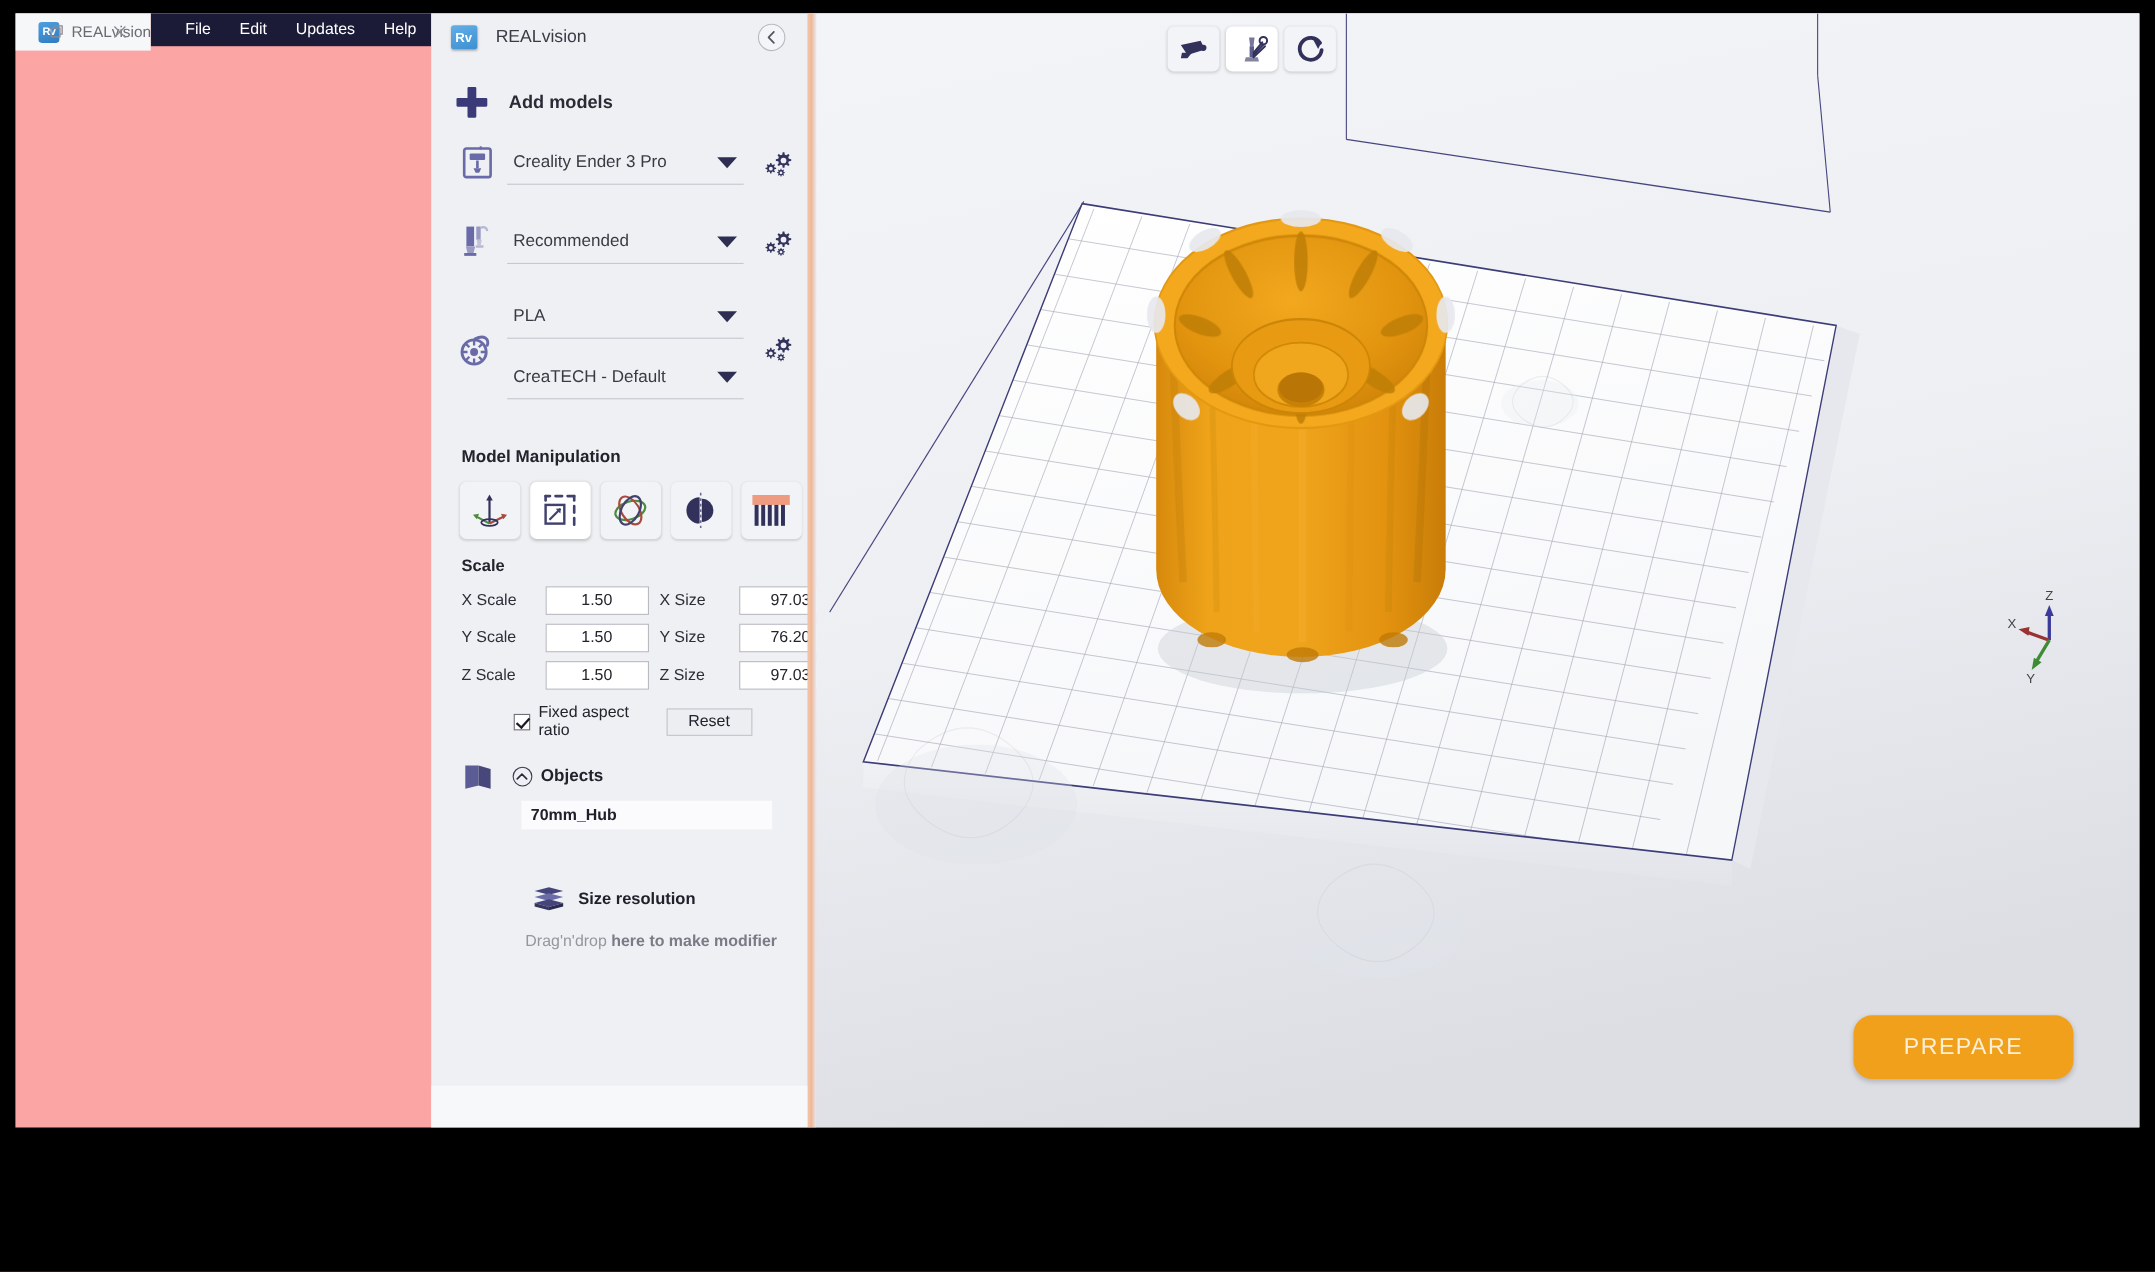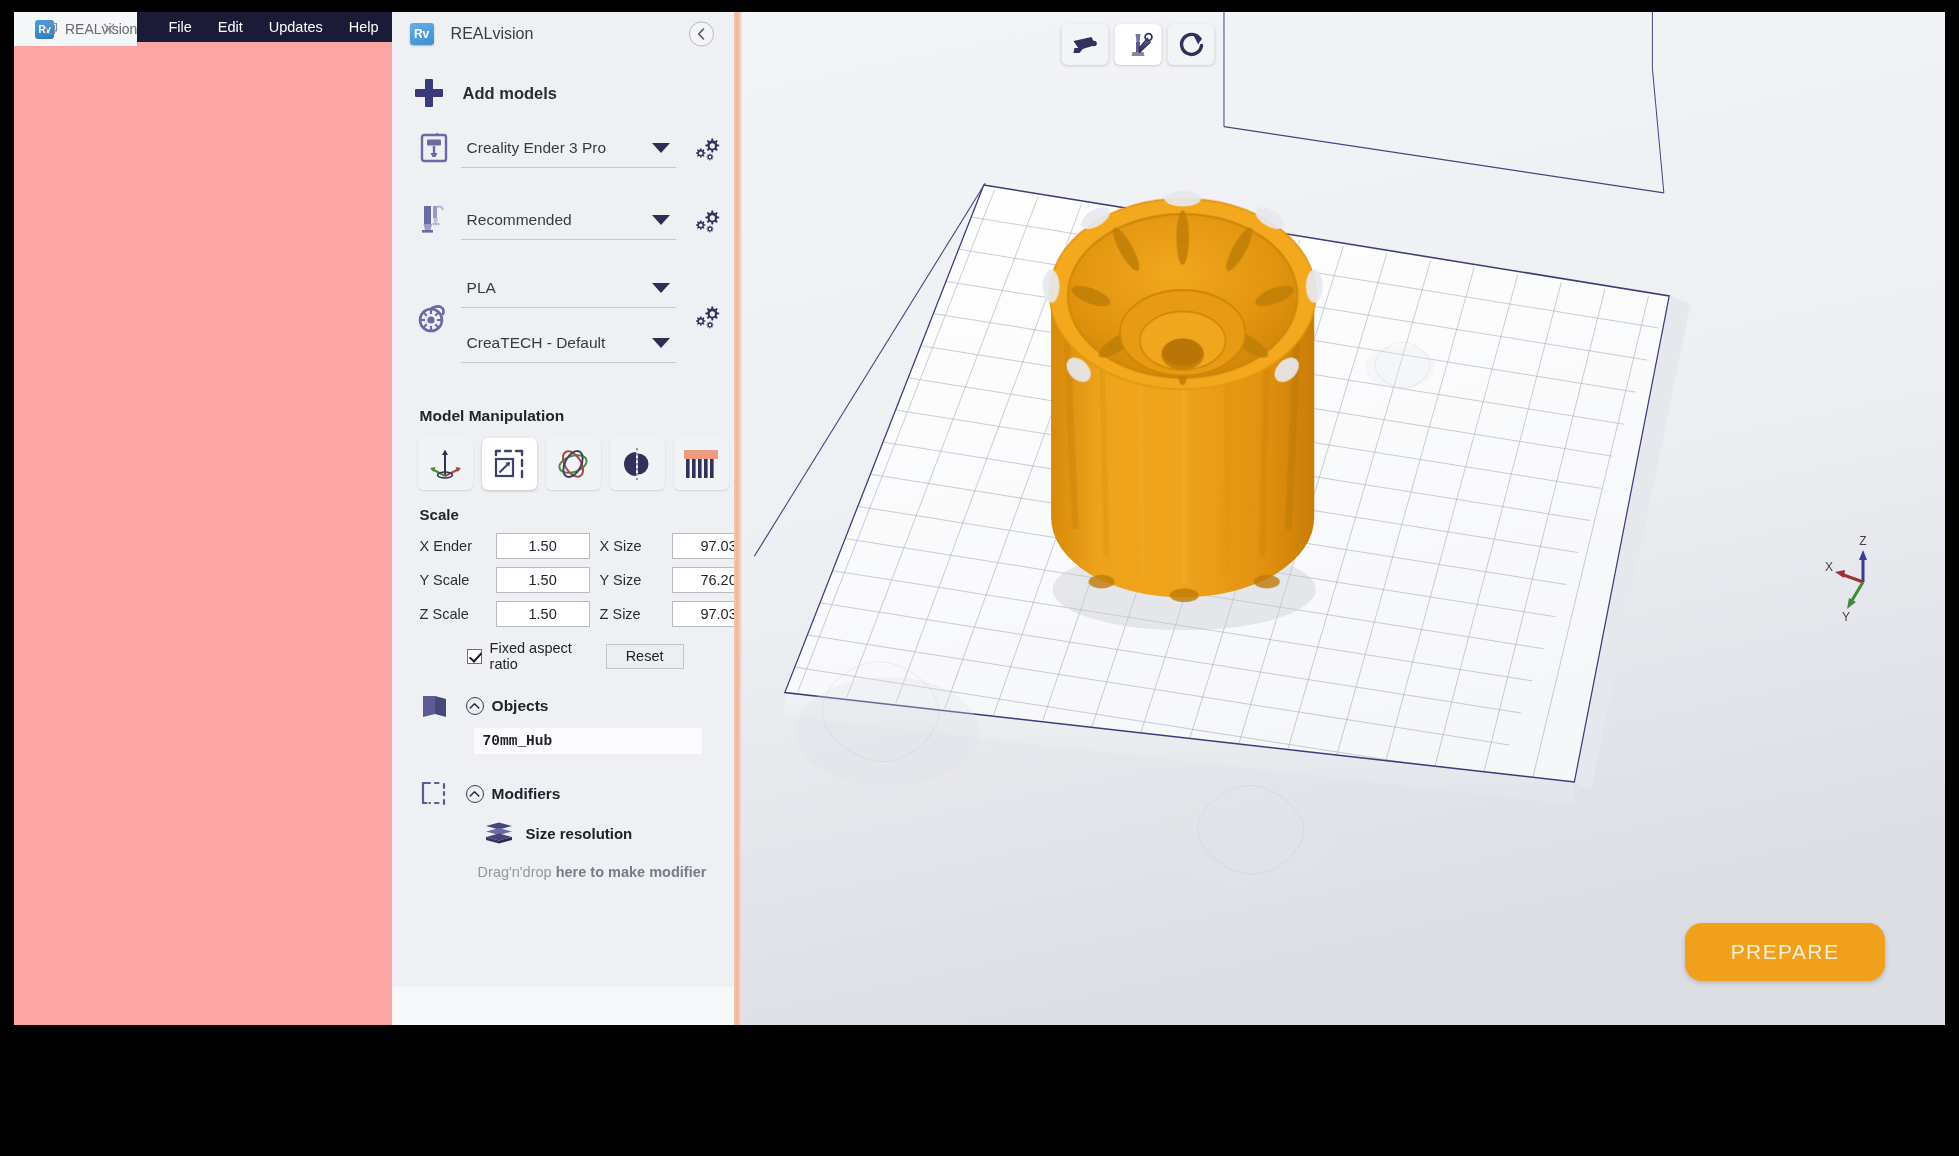--- a/index.html
+++ b/index.html
@@ -339,32 +339,31 @@
     flex: none;
     cursor: pointer;
   }
   .tree-head .tree-title {
     margin-left: 8px;
     font-size: 15.5px;
     font-weight: bold;
     color: #22222c;
   }
   #object-item {
-    margin: 6px 0 0 56px;
+    margin: 6px 0 16px 56px;
     width: 228px;
     height: 26px;
     background: #fbfbfd;
     display: flex;
     align-items: center;
     padding-left: 9px;
     font-size: 14.5px;
     font-weight: bold;
     color: #20202a;
     cursor: pointer;
-    font-family: Liberation Mono, monospace;
   }
   #modifier-item {
     margin: 10px 0 0 66px;
     display: flex;
     align-items: center;
     cursor: pointer;
   }
   #modifier-item .layers-icon { width: 30px; height: 26px; flex: none; }
   #modifier-item .mod-label {
     margin-left: 12px;
@@ -657,21 +656,21 @@
               <rect x="21" y="12" width="3.6" height="19"></rect>
               <rect x="27" y="12" width="3.6" height="19"></rect>
             </g>
           </svg>
         </div>
       </div>
 
       <div id="scale-area">
         <div class="scale-label">Scale</div>
         <div class="scale-grid">
-          <div class="field-label">X Ender</div>
+          <div class="field-label">X Scale</div>
           <div class="num-input">1.50</div>
           <div class="field-label">X Size</div>
           <div class="num-input">97.03</div>
 
           <div class="field-label">Y Scale</div>
           <div class="num-input">1.50</div>
           <div class="field-label">Y Size</div>
           <div class="num-input">76.20</div>
 
           <div class="field-label">Z Scale</div>
@@ -700,42 +699,20 @@
             <svg width="11" height="8" viewBox="0 0 11 8">
               <path d="M1.2 6 L5.5 1.8 L9.8 6" fill="none" stroke="#2b2b3c" stroke-width="1.5" stroke-linecap="round" stroke-linejoin="round"></path>
             </svg>
           </span>
           <span class="tree-title">Objects</span>
         </div>
         <div id="object-item">70mm_Hub</div>
       </div>
 
       <div class="tree-block" style="margin-top:24px;">
-        <div class="tree-head">
-          <span class="big-icon">
-            <svg width="30" height="30" viewBox="0 0 30 30">
-              <g stroke="#5b5b96" stroke-width="2.2" fill="none" stroke-linecap="round">
-                <path d="M3 4 H10"></path>
-                  <path d="M3 4 V24"></path>
-                  <path d="M3 24 H10" stroke-dasharray="3.5 3"></path>
-                <path d="M15 4 H19" stroke-dasharray="3.5 3"></path>
-                <path d="M24 5 V9"></path>
-                  <path d="M24 13 V17" stroke-dasharray="3 3"></path>
-                  <path d="M24 21 V25"></path>
-                <path d="M15 24 H20" stroke-dasharray="3.5 3"></path>
-              </g>
-            </svg>
-          </span>
-          <span class="collapse-circle">
-            <svg width="11" height="8" viewBox="0 0 11 8">
-              <path d="M1.2 6 L5.5 1.8 L9.8 6" fill="none" stroke="#2b2b3c" stroke-width="1.5" stroke-linecap="round" stroke-linejoin="round"></path>
-            </svg>
-          </span>
-          <span class="tree-title">Modifiers</span>
-        </div>
 
         <div id="modifier-item">
           <span class="layers-icon">
             <svg width="30" height="26" viewBox="0 0 30 26">
               <path d="M2 6 L15 2.5 L28 6 L15 9.5 Z" fill="#45457c"></path>
               <path d="M2 11.5 L15 8 L28 11.5 L15 15 Z" fill="#6b6ba8"></path>
               <path d="M2 17 L15 13.5 L28 17 L15 20.5 Z" fill="#45457c"></path>
               <path d="M2 17 L15 20.5 L15 23.5 L2 20 Z" fill="#35355f"></path>
               <path d="M28 17 L15 20.5 L15 23.5 L28 20 Z" fill="#2b2b50"></path>
             </svg>

